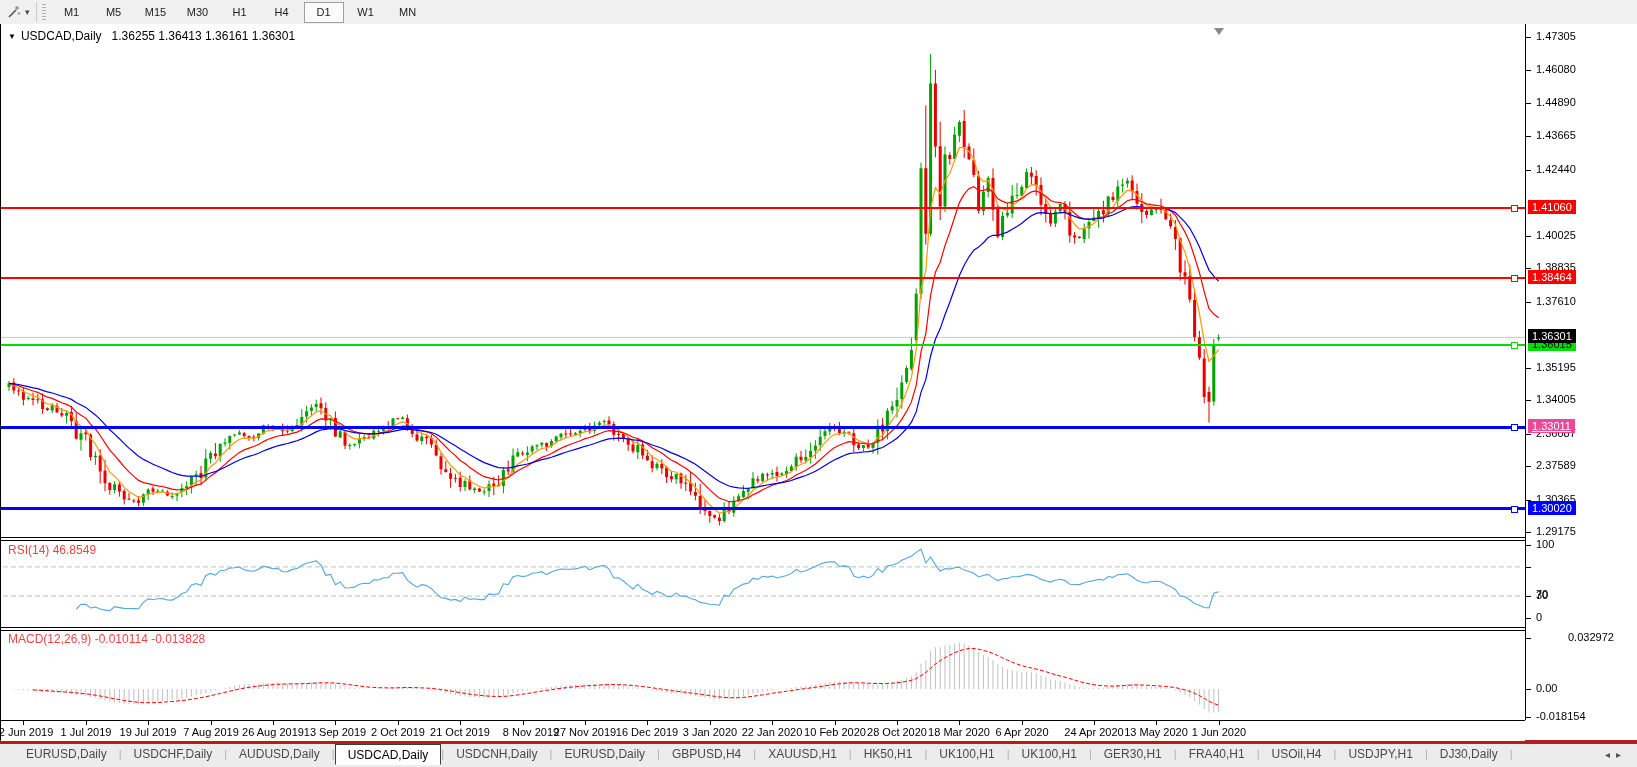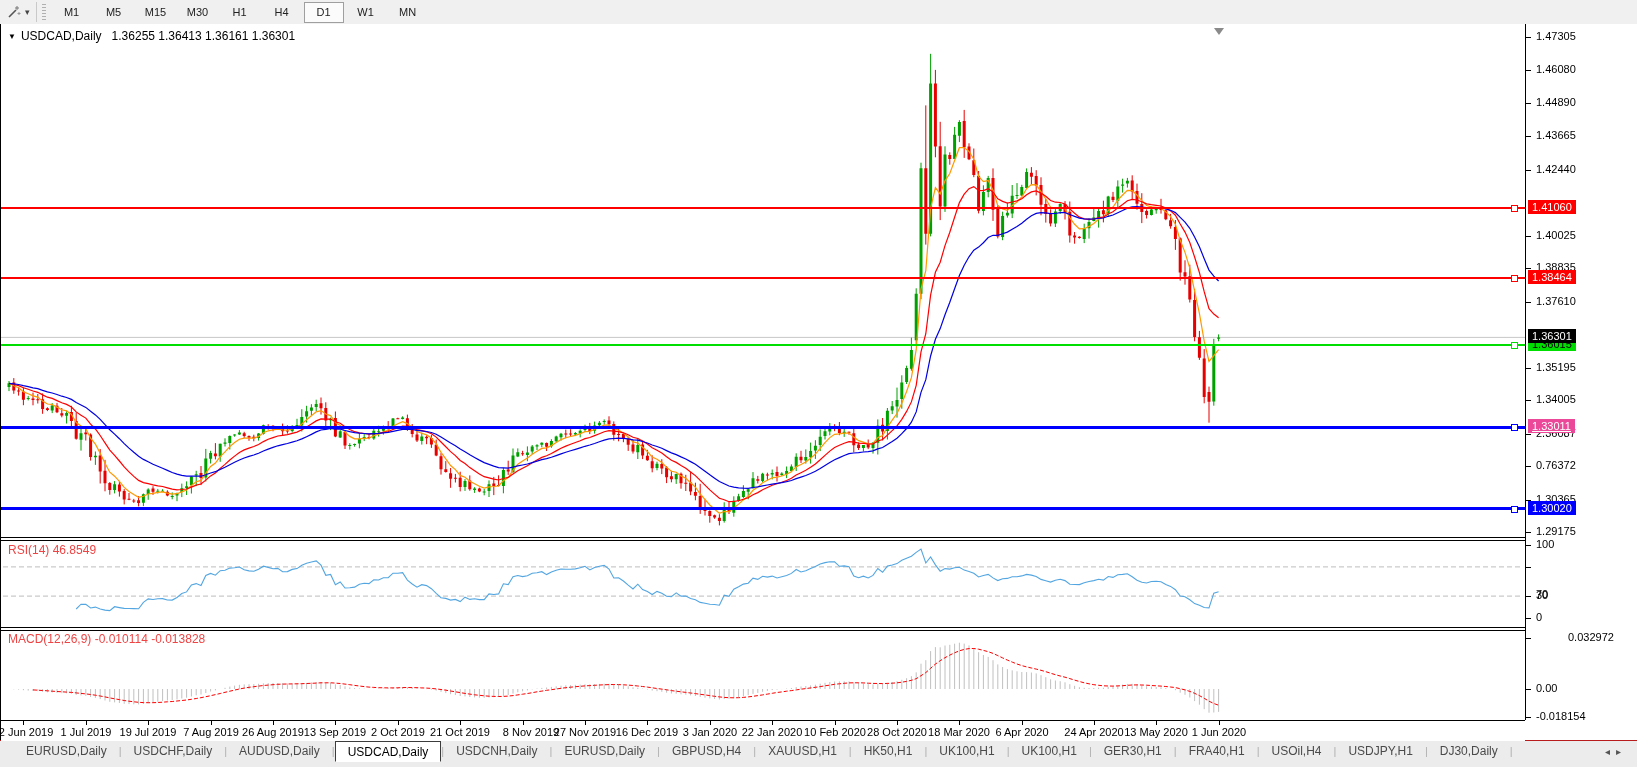--- a/index.html
+++ b/index.html
@@ -37,21 +37,21 @@
   .alab{position:absolute;left:10px;font-size:11px;color:#000;white-space:nowrap;}
   .plab{position:absolute;left:2px;font-size:11px;padding:1px 4px 1px 4px;color:#fff;white-space:nowrap;z-index:7;}
   #date-axis{position:absolute;top:696px;left:0;width:1524px;height:20px;background:#fff;
     border-top:1px solid #000;z-index:5;}
   .dtick{position:absolute;top:0;width:1px;height:4px;background:#000;}
   .dlab{position:absolute;top:5px;font-size:11px;color:#000;transform:translateX(-50%);white-space:nowrap;}
   #shift-marker{position:absolute;top:4px;left:1213px;width:0;height:0;z-index:6;
     border-left:5px solid transparent;border-right:5px solid transparent;border-top:7px solid #8a8a8a;}
   
   #tabbar{position:absolute;top:740px;left:0;width:1637px;height:27px;background:#ececec;
-    border-top:1px solid #b91c1c;box-sizing:border-box;}
+    border-top:4px solid #b91c1c;box-sizing:border-box;}
   #tabs{display:flex;align-items:flex-start;height:21px;padding-left:14px;}
   .tab{font-size:12px;color:#4a4a4a;padding:3px 12px 2px 12px;cursor:pointer;white-space:nowrap;}
   .tab.active{background:#fff;color:#000;border:1px solid #3c3c3c;border-bottom:1px solid #fff;
     margin-top:0;padding-top:3px;}
   .tsep{color:#b0b0b0;font-size:11px;padding-top:4px;}
   .tab-nav{position:absolute;right:10px;top:5px;font-size:10px;color:#555;letter-spacing:6px;}
 </style>
 </head>
 <body>
 
@@ -157,21 +157,21 @@
         <div class="alab" style="top: 237px;">1.38835</div>
         <div class="tick" style="top: 278px;"></div>
         <div class="alab" style="top: 271px;">1.37610</div>
         <div class="tick" style="top: 344px;"></div>
         <div class="alab" style="top: 337px;">1.35195</div>
         <div class="tick" style="top: 376px;"></div>
         <div class="alab" style="top: 369px;">1.34005</div>
         <div class="tick" style="top: 410px;"></div>
         <div class="alab" style="top: 403px;">2.36087</div>
         <div class="tick" style="top: 442px;"></div>
-        <div class="alab" style="top: 435px;">0.76372</div>
+        <div class="alab" style="top: 435px;">2.37589</div>
         <div class="tick" style="top: 476px;"></div>
         <div class="alab" style="top: 469px;">1.30365</div>
         <div class="tick" style="top: 508px;"></div>
         <div class="alab" style="top: 501px;">1.29175</div>
         <div class="plab" style="top: 176px; background: rgb(255, 0, 0); color: rgb(255, 255, 255);">1.41060</div>
         <div class="plab" style="top: 246px; background: rgb(255, 0, 0); color: rgb(255, 255, 255);">1.38464</div>
         <div class="plab" style="top: 313px; background: rgb(0, 221, 0); color: rgb(0, 0, 0);">1.36015</div>
         <div class="plab" style="top: 395px; background: #ec4899; color: rgb(255, 255, 255); text-decoration: underline;">1.33011</div>
         <div class="plab" style="top: 477px; background: rgb(0, 0, 255); color: rgb(255, 255, 255);">1.30020</div>
         <div class="plab" style="top: 305px; background: rgb(0, 0, 0); color: rgb(255, 255, 255);">1.36301</div>

